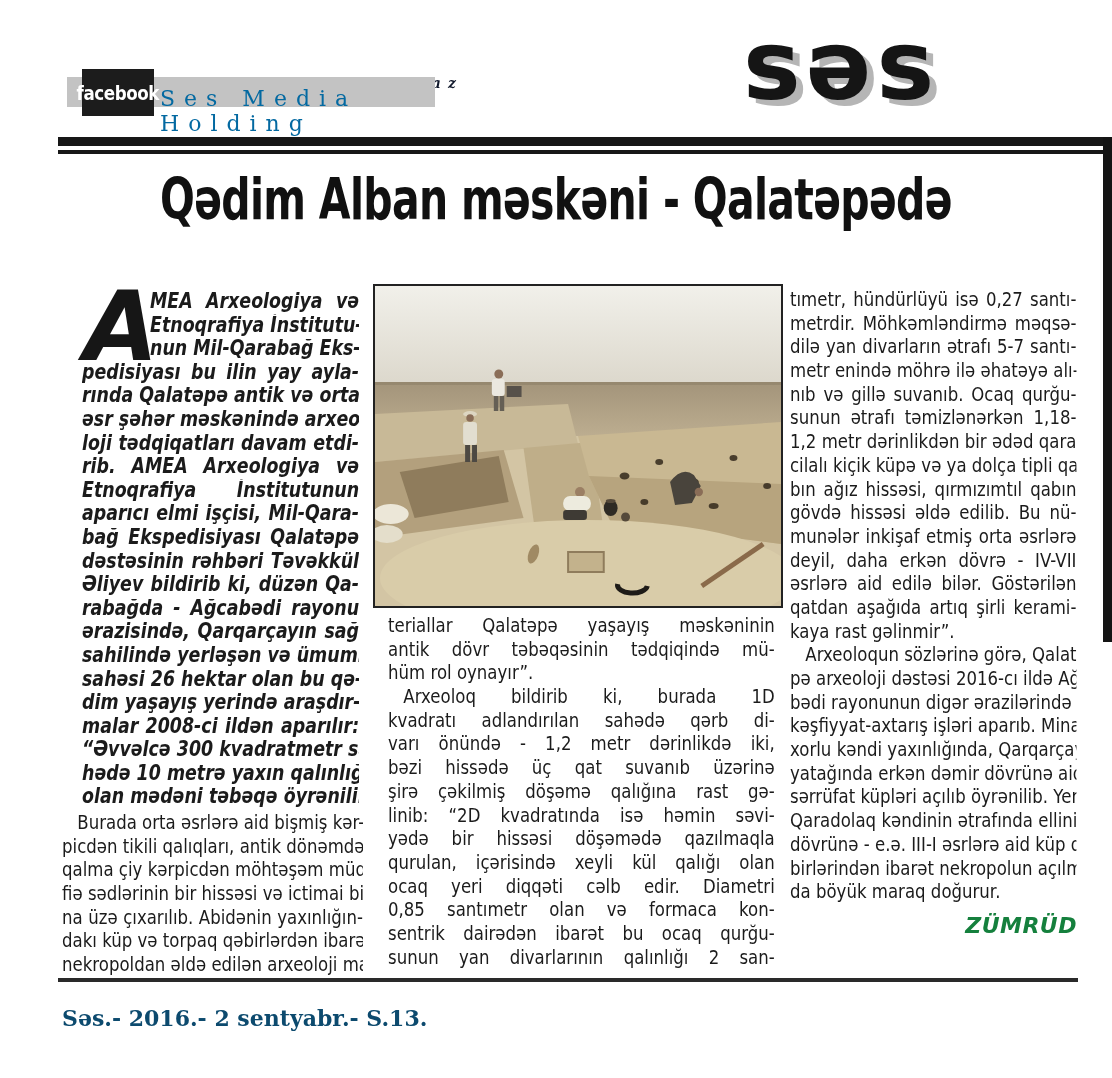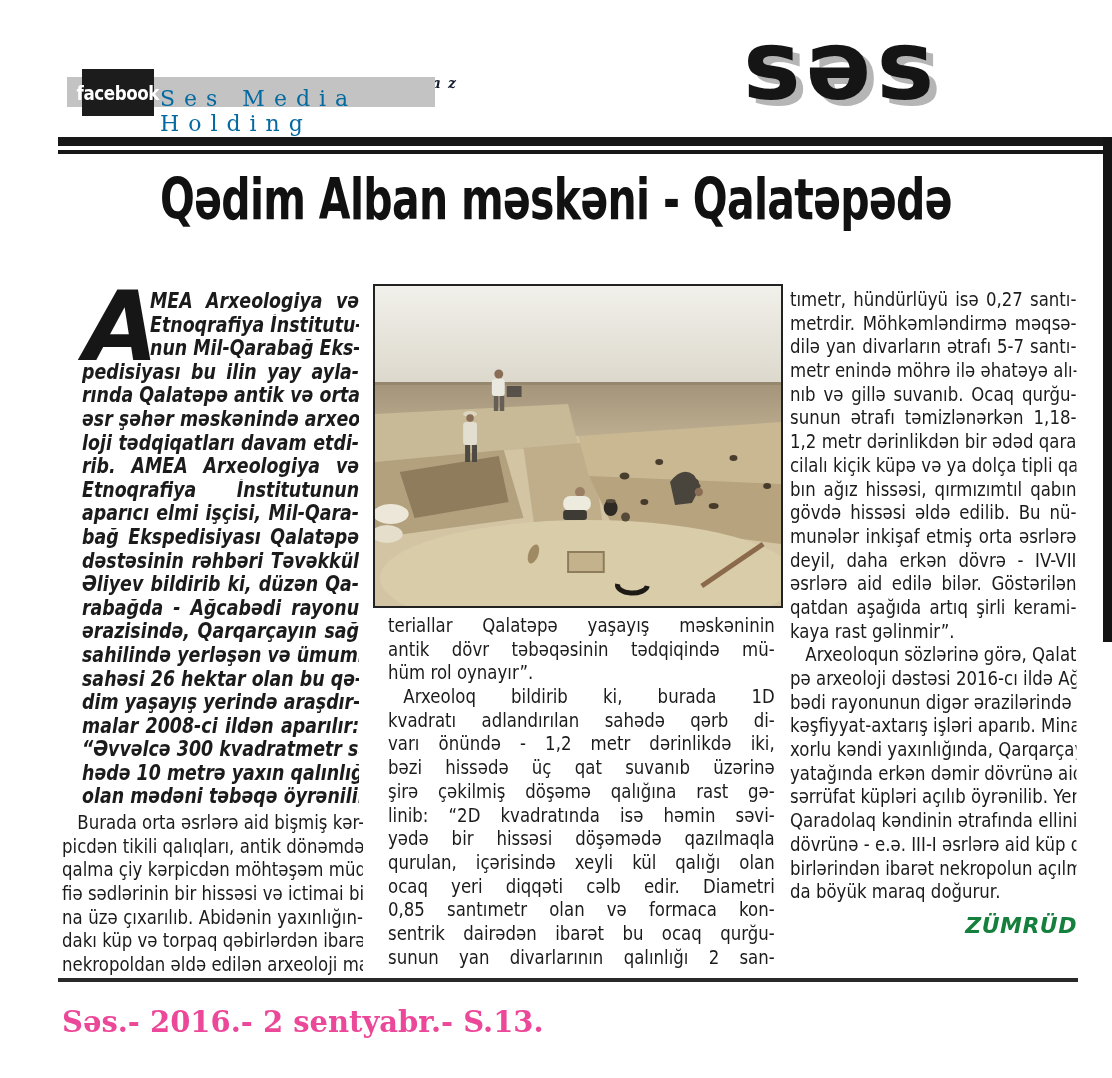--- a/index.html
+++ b/index.html
@@ -44,21 +44,21 @@
   .author-line{position:absolute;left:790px;top:913px;width:287px;text-align:right;
     font-weight:bold;font-style:italic;font-size:22px;letter-spacing:.5px;color:#15803d;}
 
   
   .photo{position:absolute;left:373px;top:284px;width:410px;height:324px;border:2px solid #222;
     box-sizing:border-box;background:#d3c5a4;}
   .photo svg{display:block;width:100%;height:100%;}
 
   
   .citation{position:absolute;left:62px;top:1005px;font-family:"DejaVu Serif","Liberation Serif",serif;
-    font-weight:bold;font-size:29px;color:#ec4899;}
+    font-weight:bold;font-size:22px;color:#0c4a6e;}
 </style>
 </head>
 <body>
 
 <div id="page">
 
   <div class="site-url">www.sesqazeti.az</div>
   <div class="holding-bar"></div>
   <div class="fb-badge">
     <span>facebook</span>

